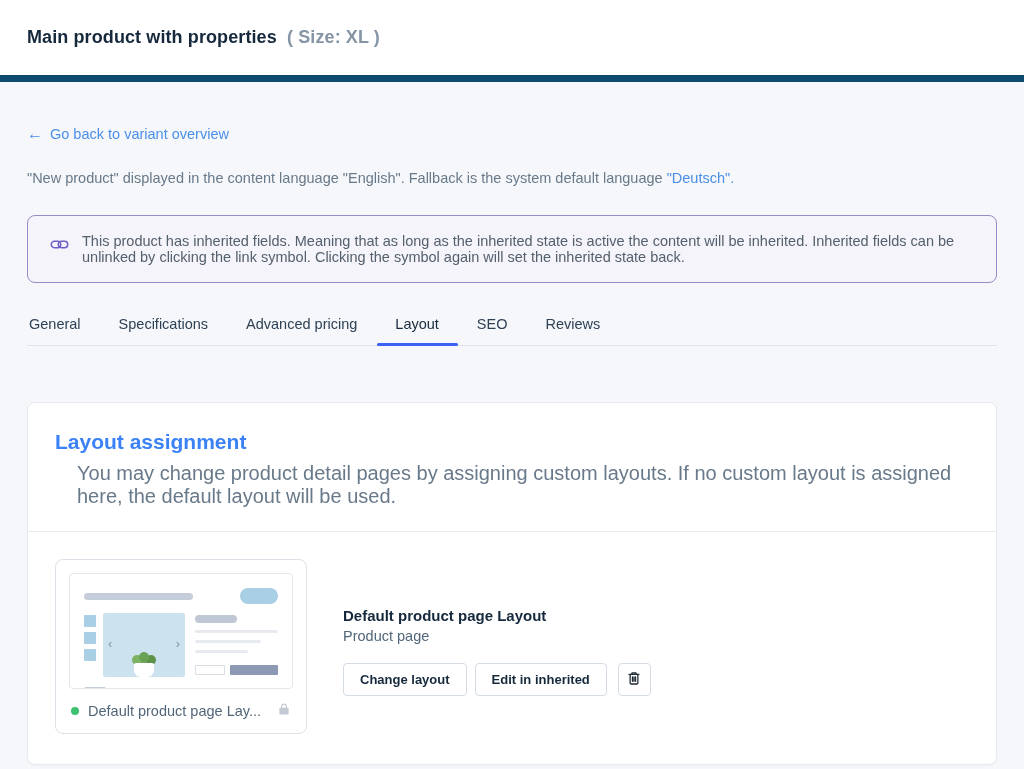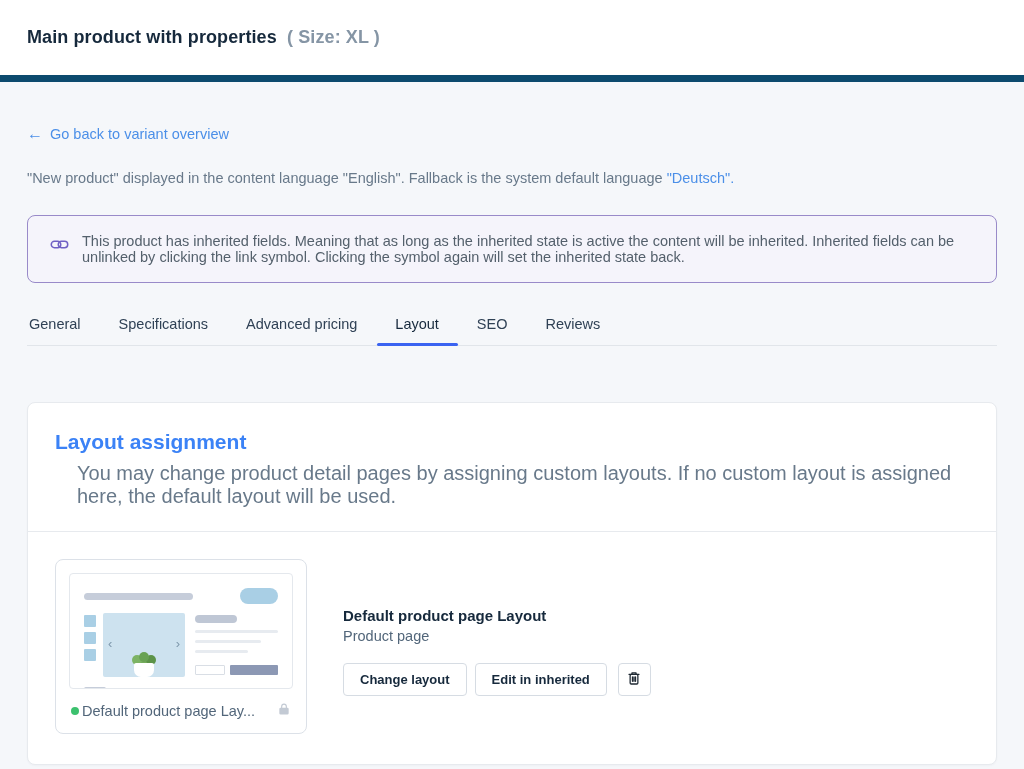--- a/index.html
+++ b/index.html
@@ -111,21 +111,21 @@
   .wf-pot { width:20px; height:14px; background:#ffffff; border-radius:2px 2px 7px 7px; margin-top:1px; }
   .wf-right { flex:1; margin-left:10px; padding-top:2px; }
   .wf-pill { width:42px; height:8px; background:#bfc7d5; border-radius:4px; }
   .wf-line { height:3px; background:#e7ebf0; border-radius:2px; margin-top:7px; }
   .wf-buy { display:flex; gap:5px; margin-top:12px; align-items:center; justify-content:flex-end; }
   .wf-qty { width:30px; height:10px; border:1px solid #d9dee5; background:#fff; border-radius:1px; }
   .wf-btn { width:48px; height:10px; background:#8c98b4; border-radius:1px; }
   .wf-bottom { margin-top:10px; }
   .wf-short { width:22px; height:4px; background:#c6cdda; border-radius:2px; }
 
-  .thumb-label-row { margin-top:13px; display:flex; align-items:center; gap:3px; padding:0 2px; }
+  .thumb-label-row { margin-top:13px; display:flex; align-items:center; gap:9px; padding:0 2px; }
   .status-dot { width:8px; height:8px; border-radius:50%; background:#3cc16e; flex:0 0 auto; }
   .thumb-label {
     flex:1; font-size:14.5px; color:#52667a; white-space:nowrap;
     overflow:hidden; text-overflow:clip;
   }
   .lock { color:#c3cad4; flex:0 0 auto; }
 
   
   .item-info { margin-top:48px; }
   .item-name { font-size:15px; font-weight:700; color:#16293c; }

